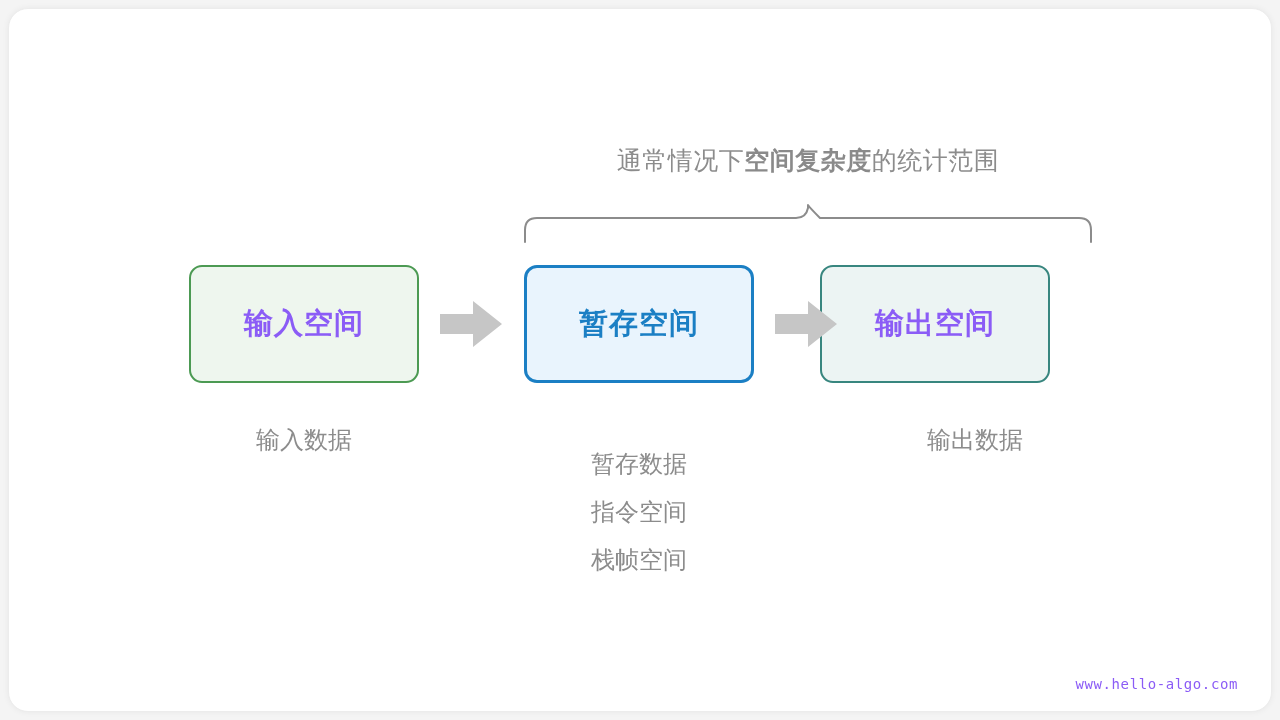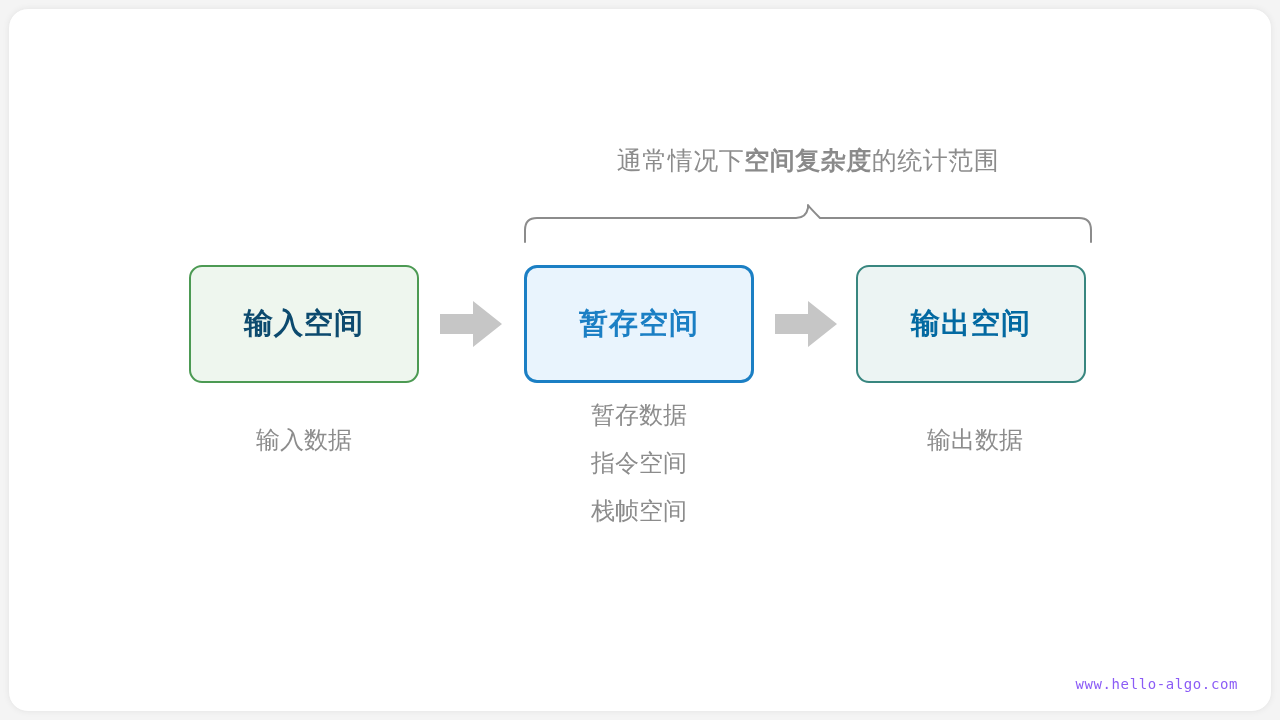--- a/index.html
+++ b/index.html
@@ -76,34 +76,34 @@
     align-items: center;
     justify-content: center;
     font-size: 29px;
     font-weight: bold;
     letter-spacing: 1px;
   }
   .box-input {
     left: 189px;
     background: #eef6ee;
     border: 2px solid #4c9a53;
-    color: #0c4a6e;
+    color: #8b5cf6;
   }
   .box-temp {
     left: 524px;
     background: #e9f4fd;
     border: 3px solid #1b7fc4;
     color: #1b7fc4;
     align-items: center;
   }
   .box-output {
-    left: 856px;
+    left: 820px;
     background: #ecf4f3;
     border: 2px solid #38867f;
-    color: #0369a1;
+    color: #8b5cf6;
     text-align: center;
   }
 
   
   .arrow {
     position: absolute;
     top: 300px;
     width: 62px;
     height: 48px;
   }
@@ -113,21 +113,21 @@
   
   .caption-col {
     position: absolute;
     width: 300px;
     text-align: center;
     color: #8c8c8c;
     font-size: 24px;
     line-height: 48px;
   }
   .caption-input  { left: 154px;  top: 416px; }
-  .caption-temp   { left: 489px;  top: 391px; text-align: center; }
+  .caption-temp   { left: 489px;  top: 440px; text-align: center; }
   .caption-output { left: 825px;  top: 416px; }
   .caption-line { display: block; white-space: nowrap; }
 
   
   .watermark {
     position: absolute;
     right: 42px;
     bottom: 28px;
     font-family: "DejaVu Sans Mono", "Liberation Mono", monospace;
     font-size: 14px;

